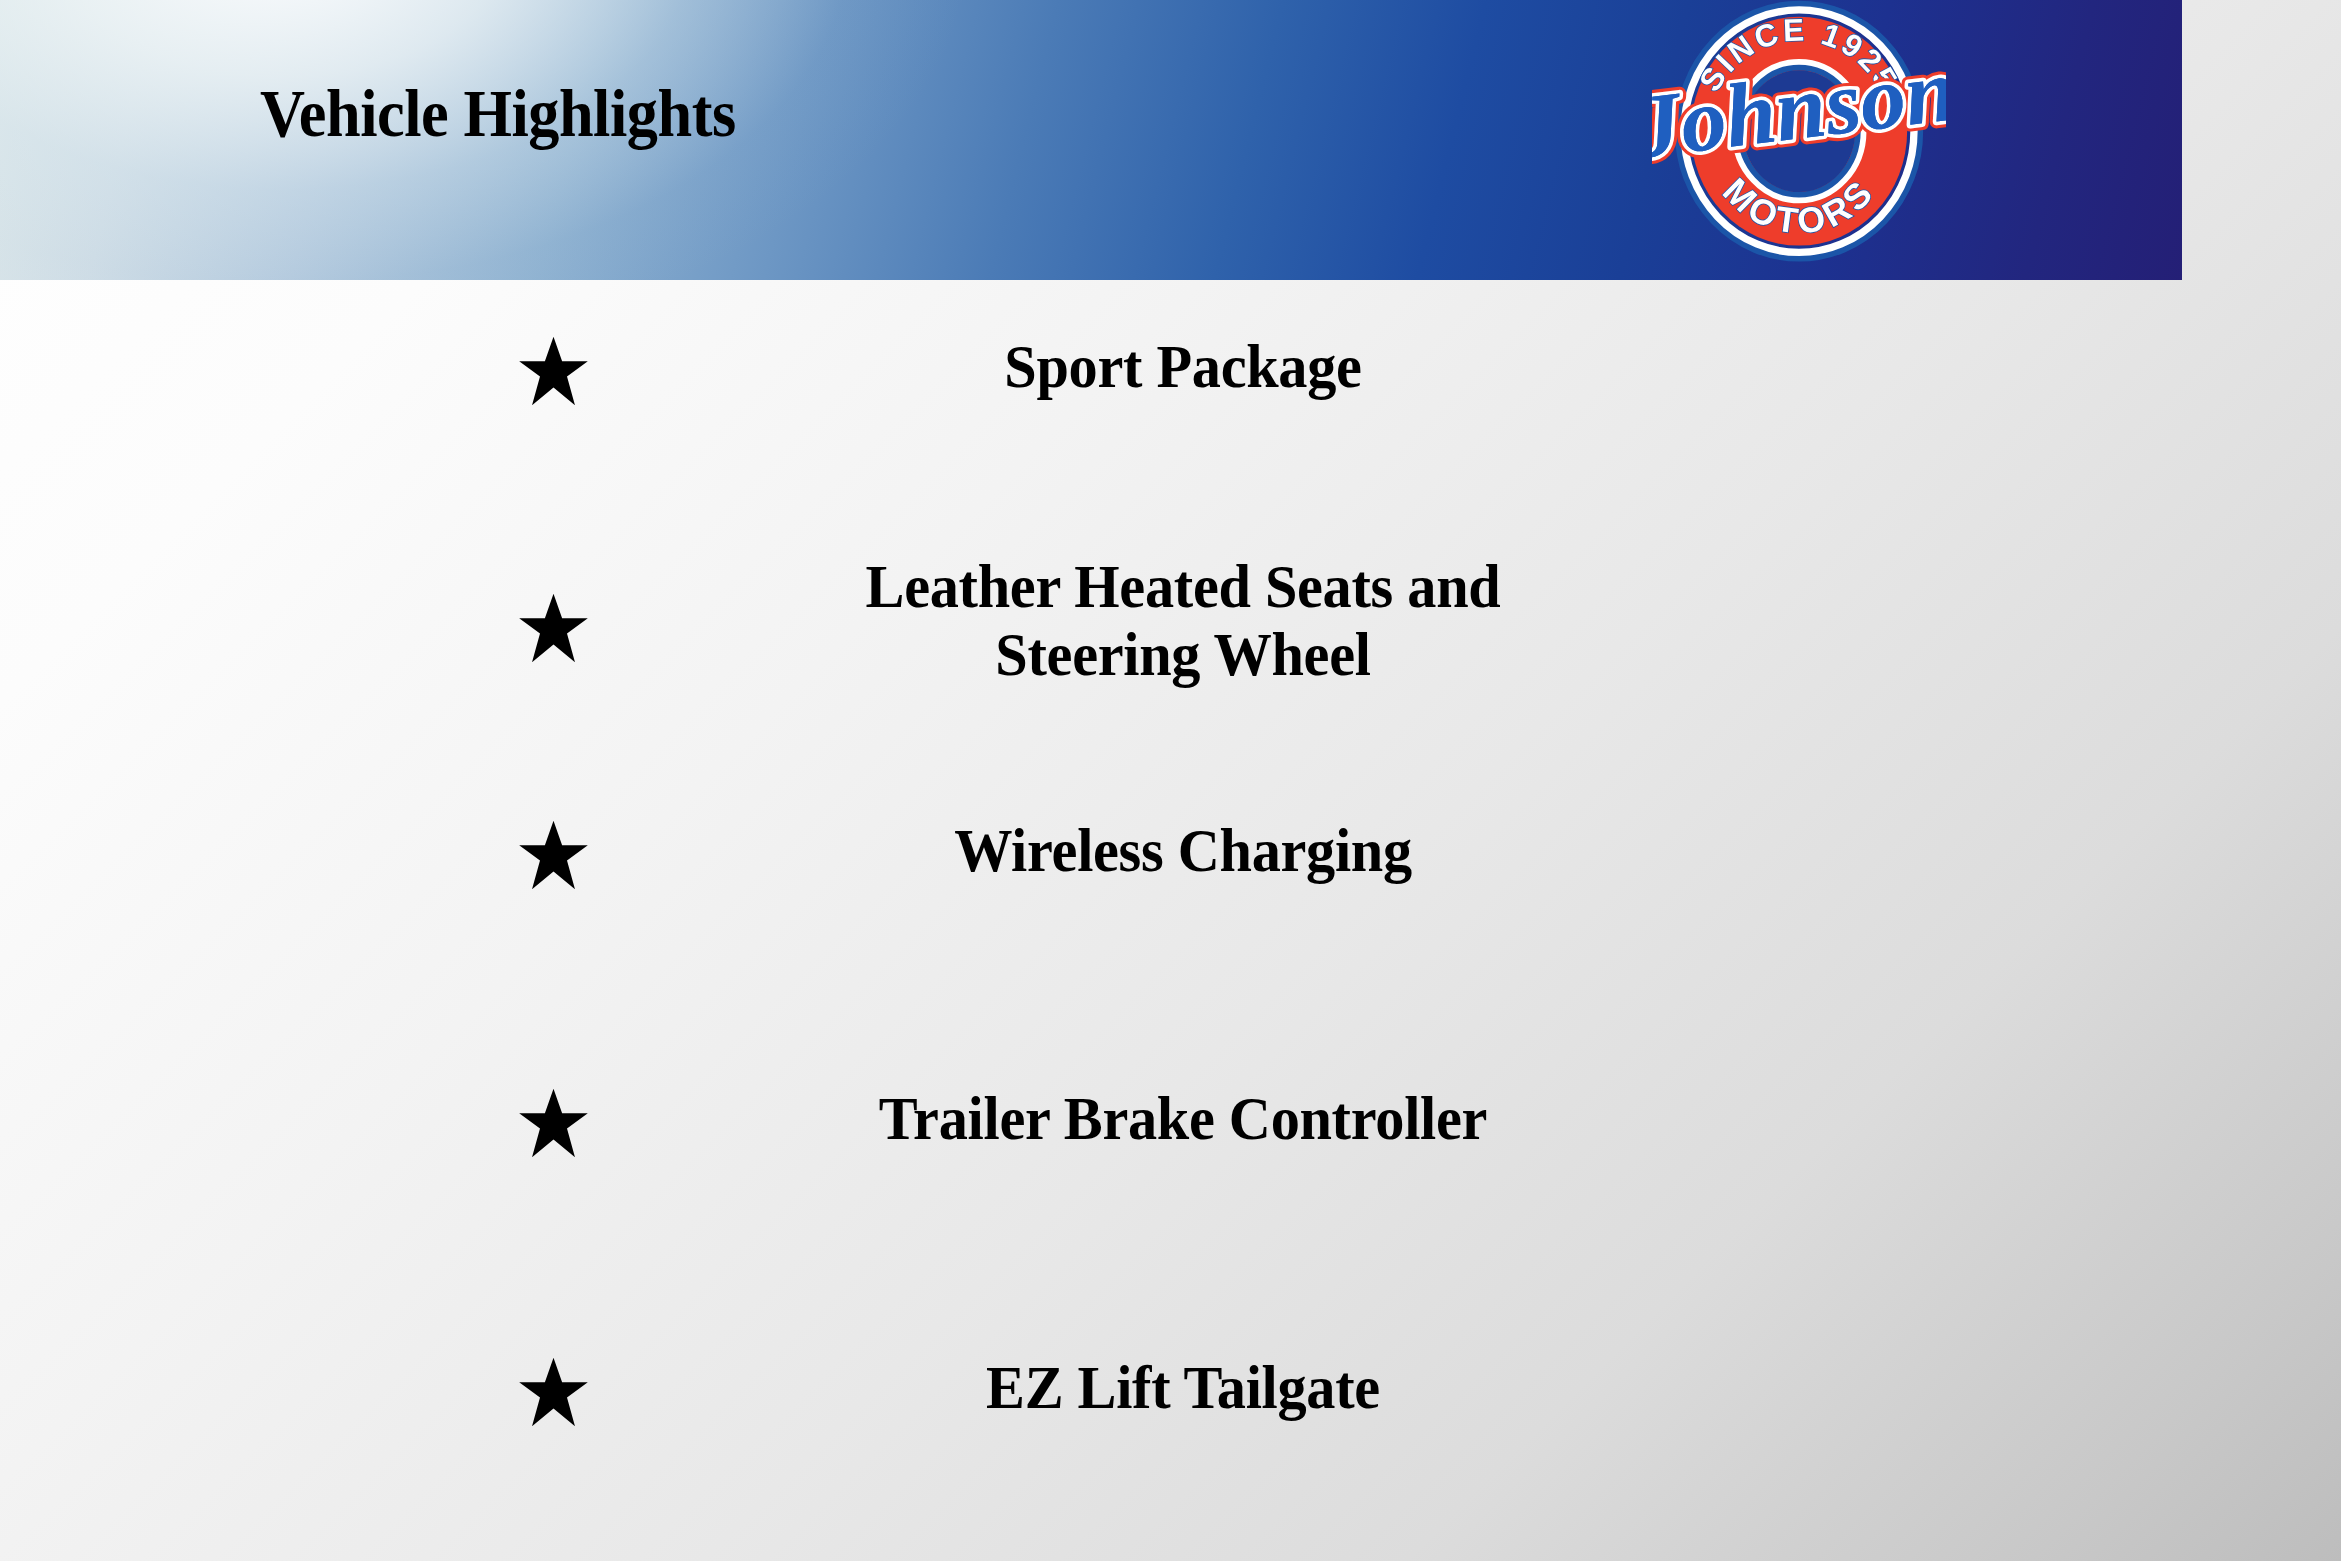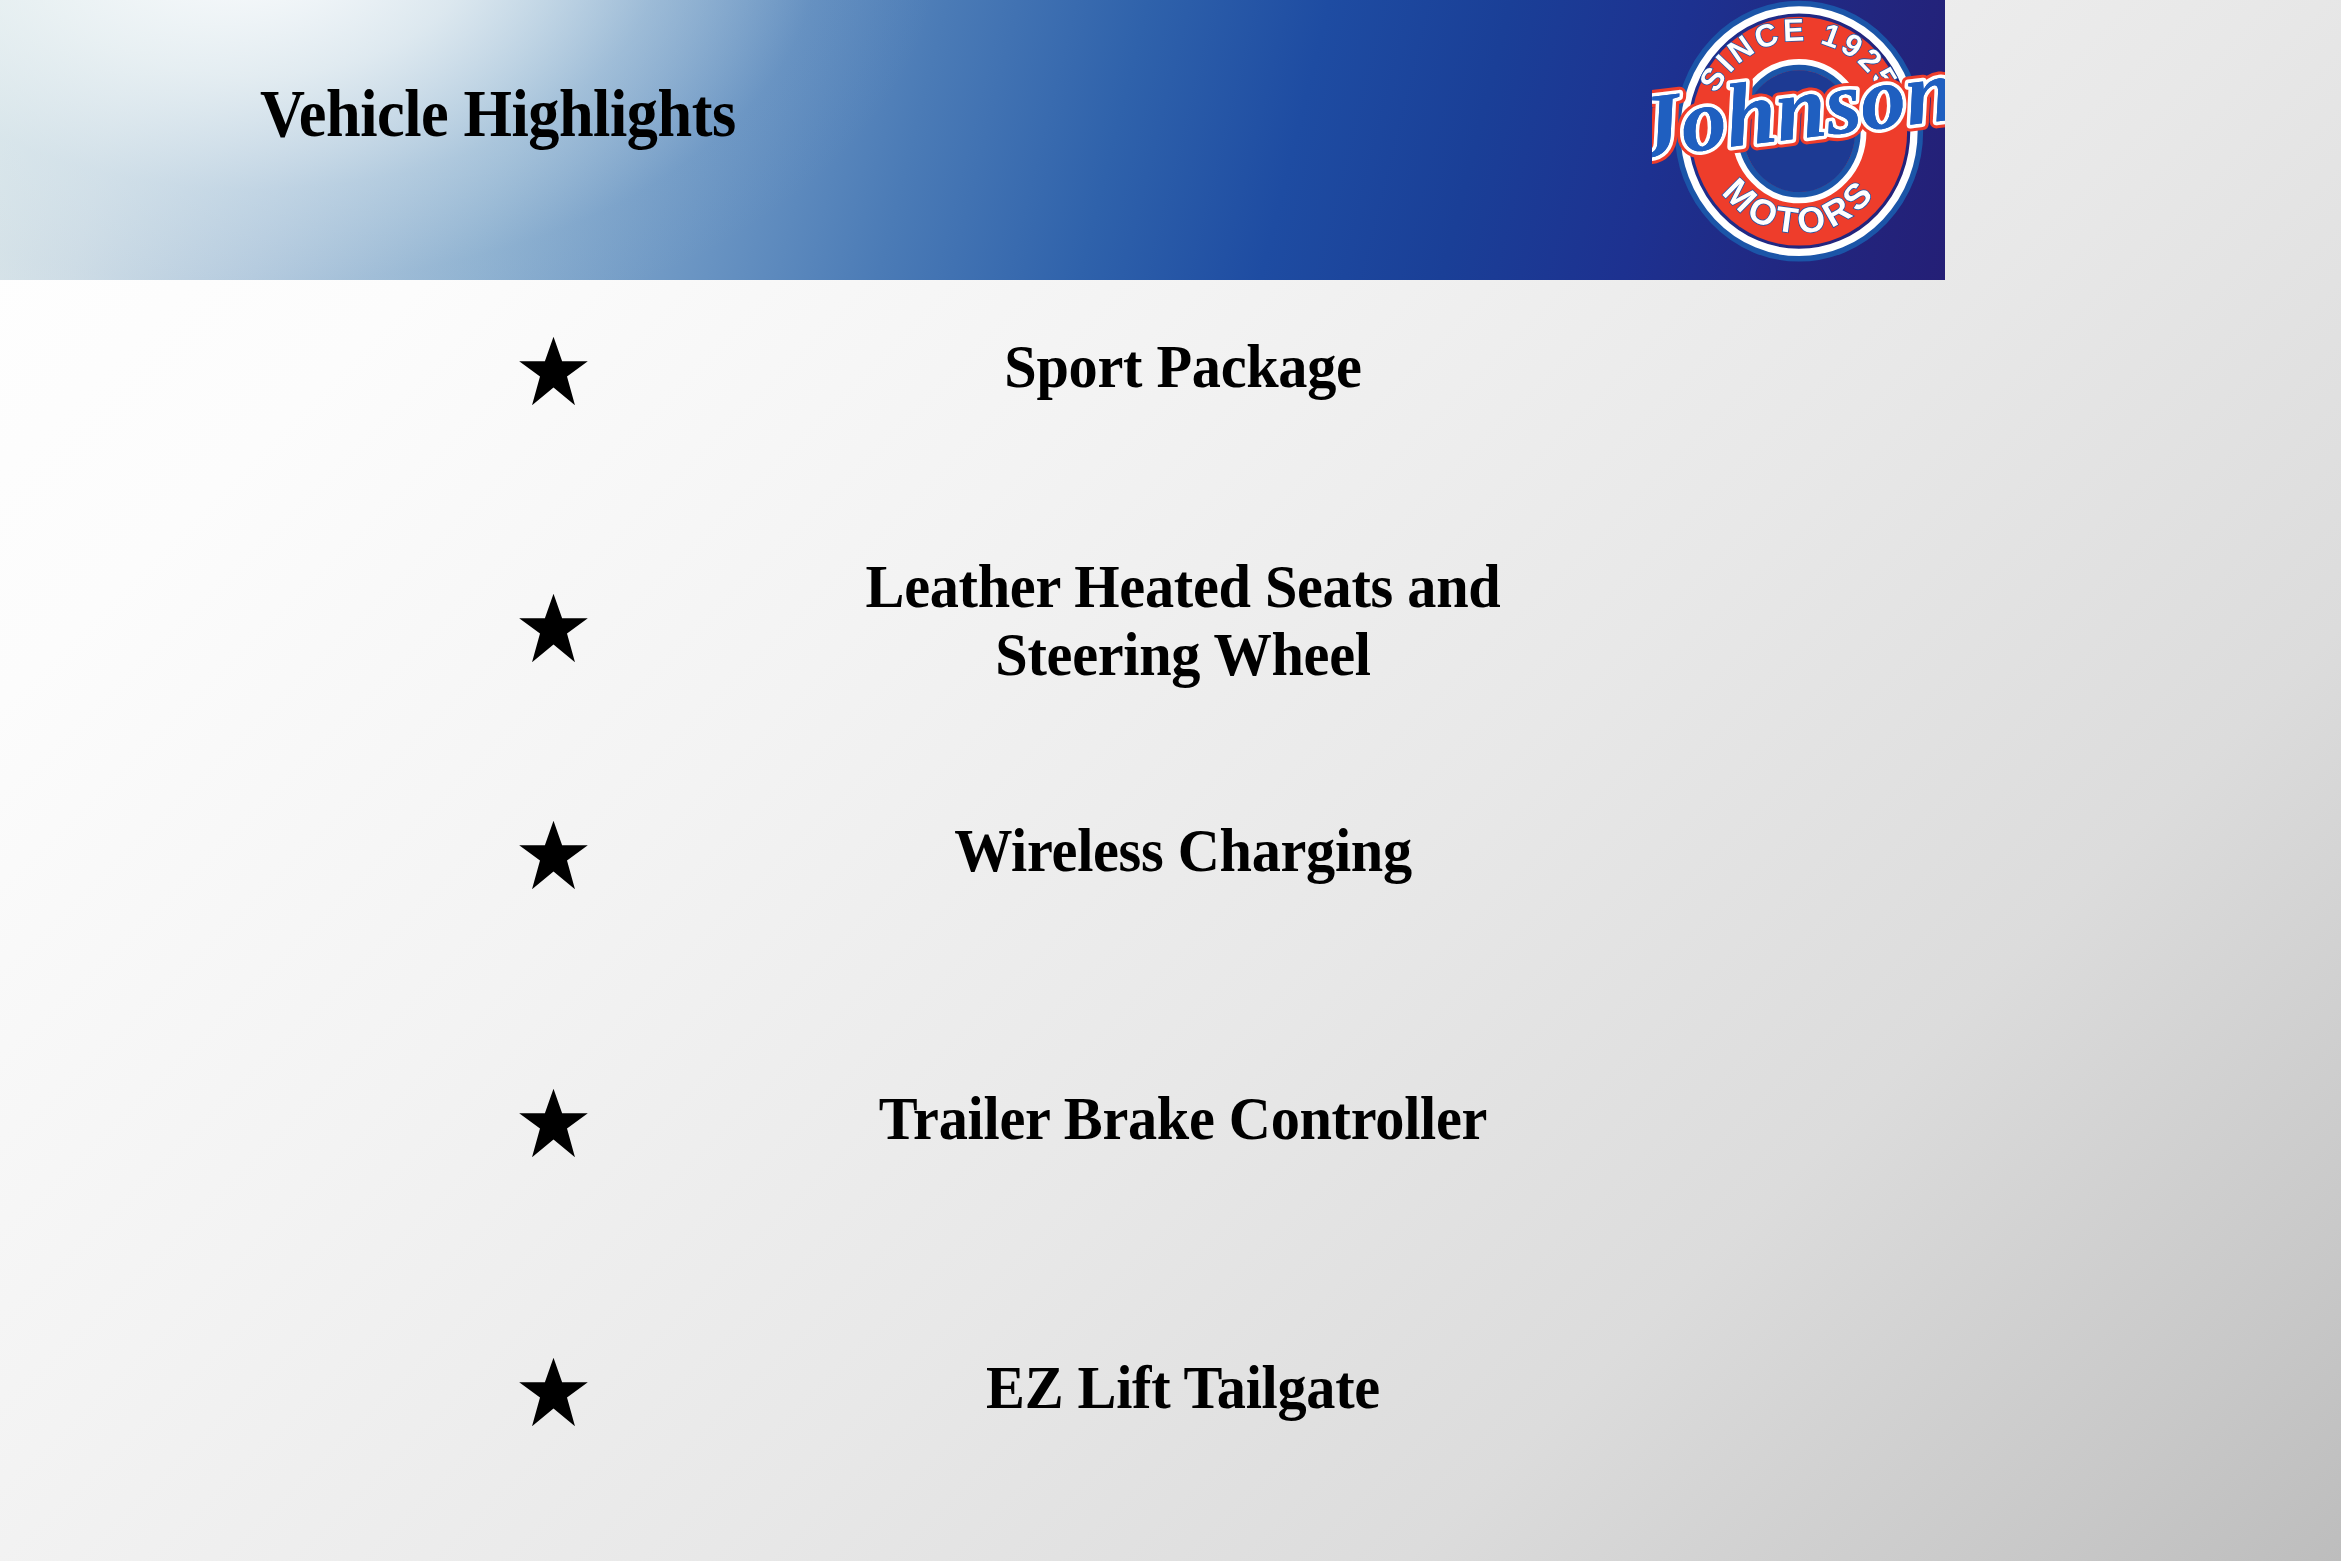--- a/index.html
+++ b/index.html
@@ -28,21 +28,21 @@
         #dcdcdc 76%,
         #c8c8c8 92%,
         #bdbdbd 100%);
   }
 
   
   #header {
     position: absolute;
     left: 0;
     top: 0;
-    width: 1945px;
+    width: 2182px;
     height: 280px;
     overflow: hidden;
     background:
       radial-gradient(ellipse 787px 472px at 13% -20%,
         rgba(255,255,255,0.95) 0%,
         rgba(240,246,247,0.75) 28%,
         rgba(215,230,238,0.35) 52%,
         rgba(180,205,225,0.05) 72%,
         rgba(255,255,255,0) 88%),
       linear-gradient(104deg,

